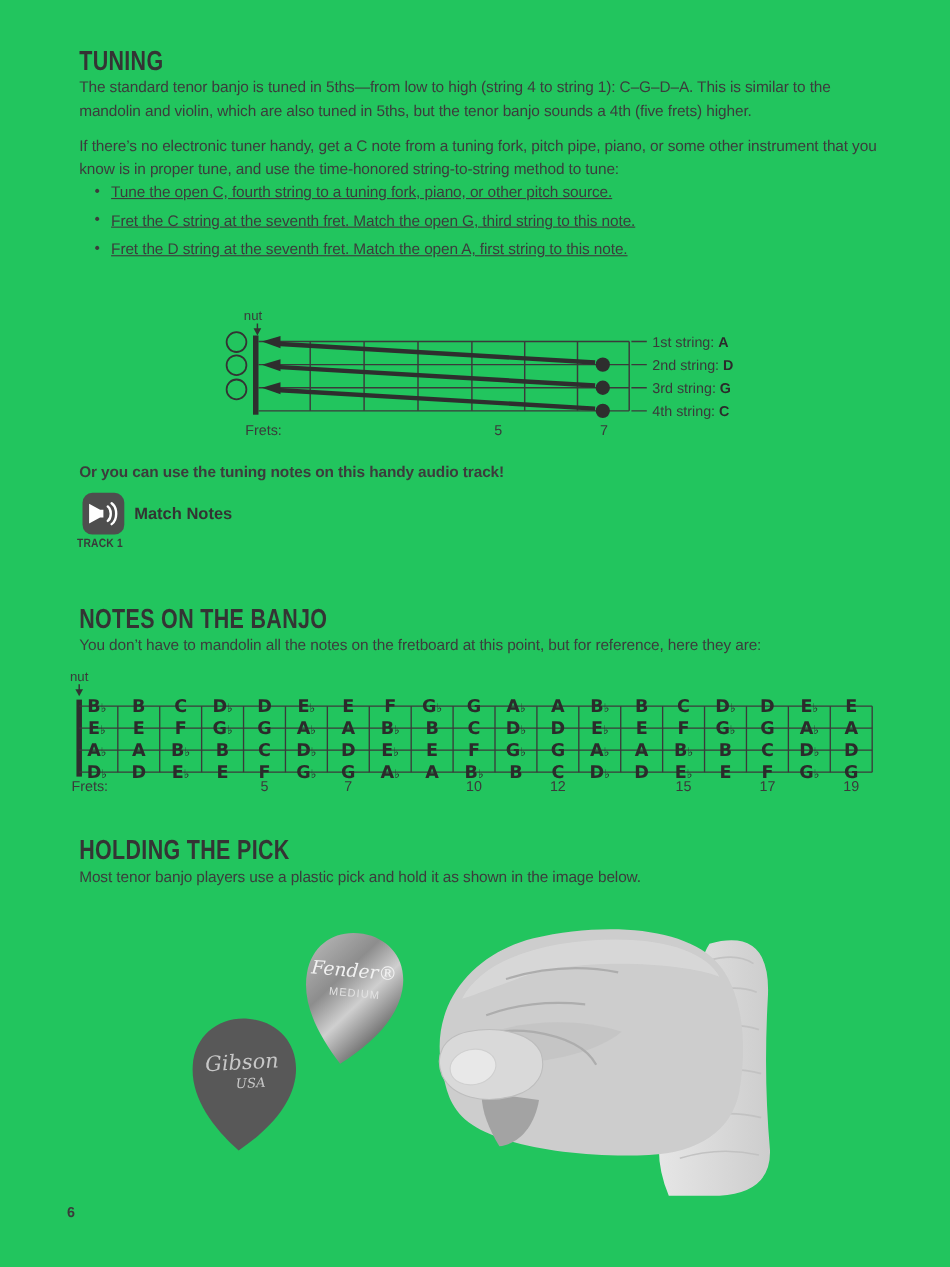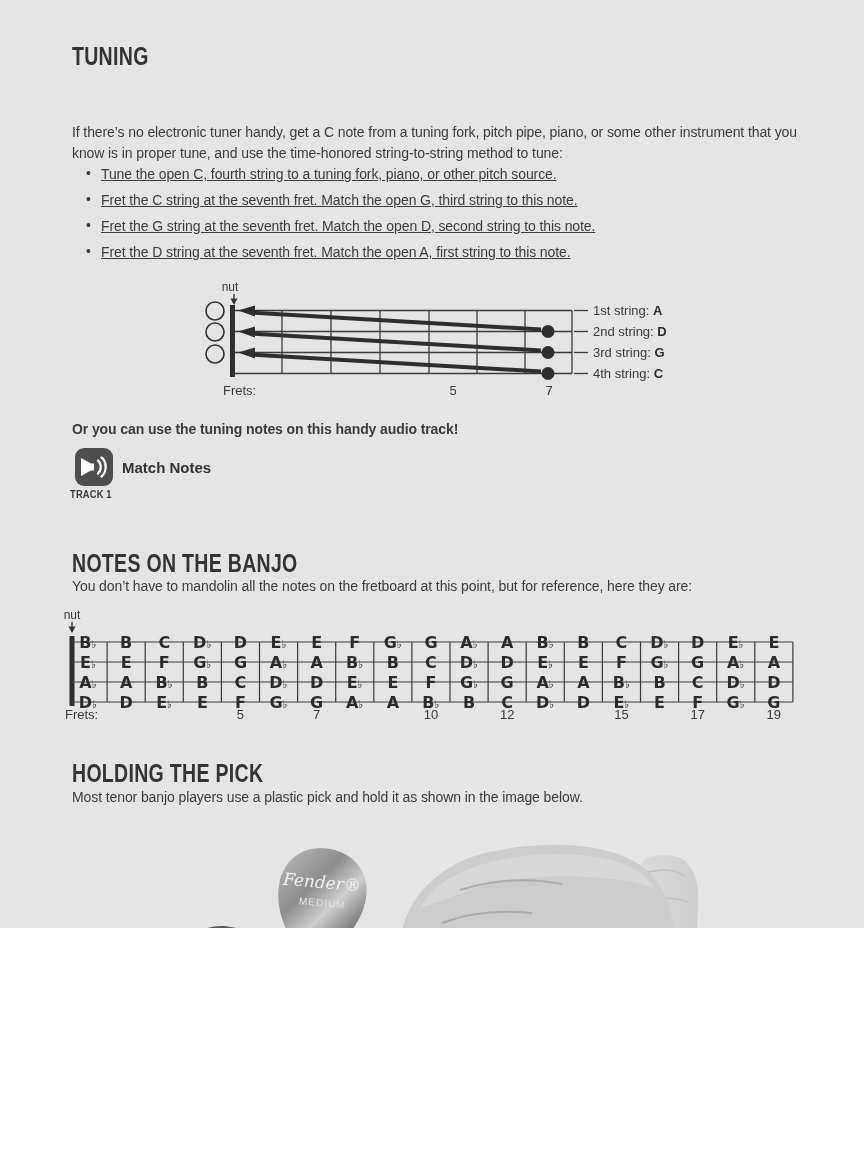--- a/index.html
+++ b/index.html
@@ -1,17 +1,17 @@
 <!DOCTYPE html>
 <html><head>
 <meta charset="utf-8">
 <style>
   html,body{margin:0;padding:0;background:#ffffff;}
   .page{
-    position:relative;width:864px;height:928px;background:#e5e5e5;
+    position:relative;width:864px;height:1152px;background:#22c55e;
     font-family:"Liberation Sans",sans-serif;color:#3c3c3c;overflow:hidden;
   }
   .sec-title{
     position:absolute;margin:0;font-size:25px;font-weight:bold;color:#343434;
     letter-spacing:.4px;transform:scaleX(.78);transform-origin:left top;white-space:nowrap;
   }
   .body-text{
     position:absolute;margin:0;font-size:14px;line-height:21px;width:740px;
     color:#3c3c3c;letter-spacing:-.1px;
   }
@@ -32,25 +32,25 @@
   .dg-small{font:12px "Liberation Sans",sans-serif;fill:#3a3a3a;}
   .dg-label{font:13px "Liberation Sans",sans-serif;fill:#3a3a3a;}
   .note-text{font:bold 16px "DejaVu Sans",sans-serif;fill:#2b2b2b;}
 </style>
 </head>
 <body>
 
 <div class="page">
 
   <h1 class="sec-title" style="left:72px;top:42px;">TUNING</h1>
+  <p class="body-text" style="left:72px;top:69px;">The standard tenor banjo is tuned in 5ths—from low to high (string 4 to string 1): C–G–D–A. This is similar to the mandolin and violin, which are also tuned in 5ths, but the tenor banjo sounds a 4th (five frets) higher.</p>
   <p class="body-text" style="left:72px;top:122px;">If there’s no electronic tuner handy, get a C note from a tuning fork, pitch pipe, piano, or some other instrument that you know is in proper tune, and use the time-honored string-to-string method to tune:</p>
   <ul class="bullets">
       <li>Tune the open C, fourth string to a tuning fork, piano, or other pitch source.</li>
       <li>Fret the C string at the seventh fret. Match the open G, third string to this note.</li>
-      <li>Fret the G string at the seventh fret. Match the open D, second string to this note.</li>
       <li>Fret the D string at the seventh fret. Match the open A, first string to this note.</li>
     </ul>
 
   <svg class="tuning-svg" id="tuning-svg" width="625" height="125" viewBox="0 0 625 125">
       <g>
         <circle cx="30" cy="33" r="9" fill="none" stroke="#333" stroke-width="1.6"></circle>
         <circle cx="30" cy="54" r="9" fill="none" stroke="#333" stroke-width="1.6"></circle>
         <circle cx="30" cy="76" r="9" fill="none" stroke="#333" stroke-width="1.6"></circle>
         <rect x="45" y="27" width="5" height="72" fill="#2e2e2e"></rect>
         <text x="45" y="13" class="dg-small" text-anchor="middle">nut</text>

